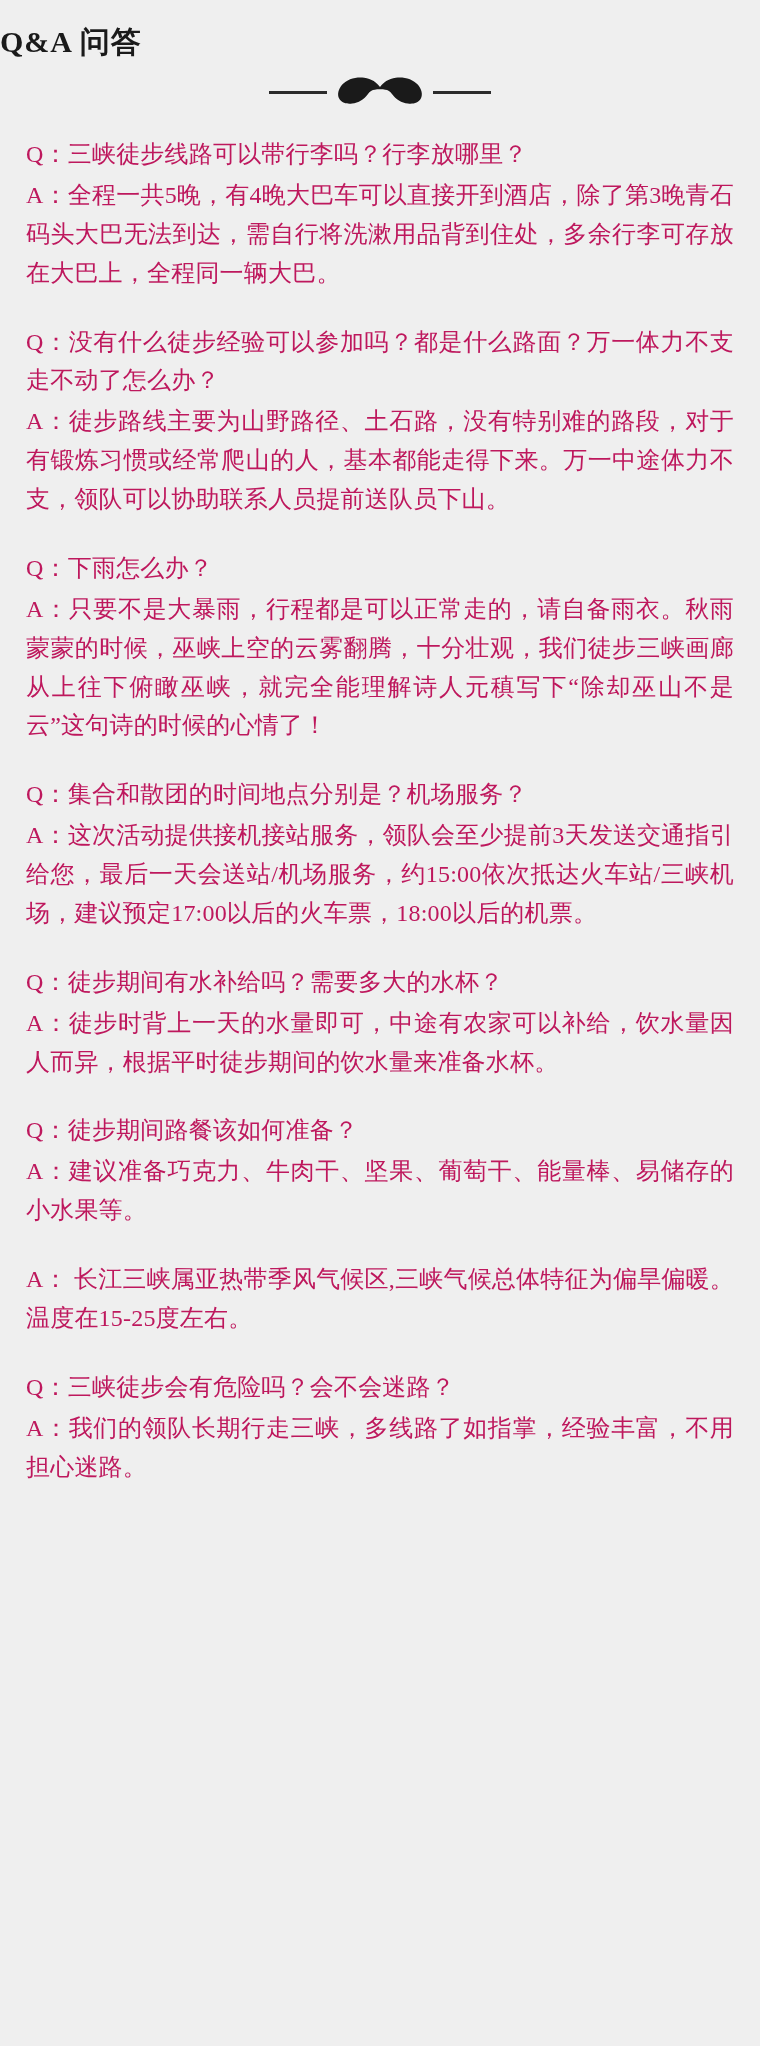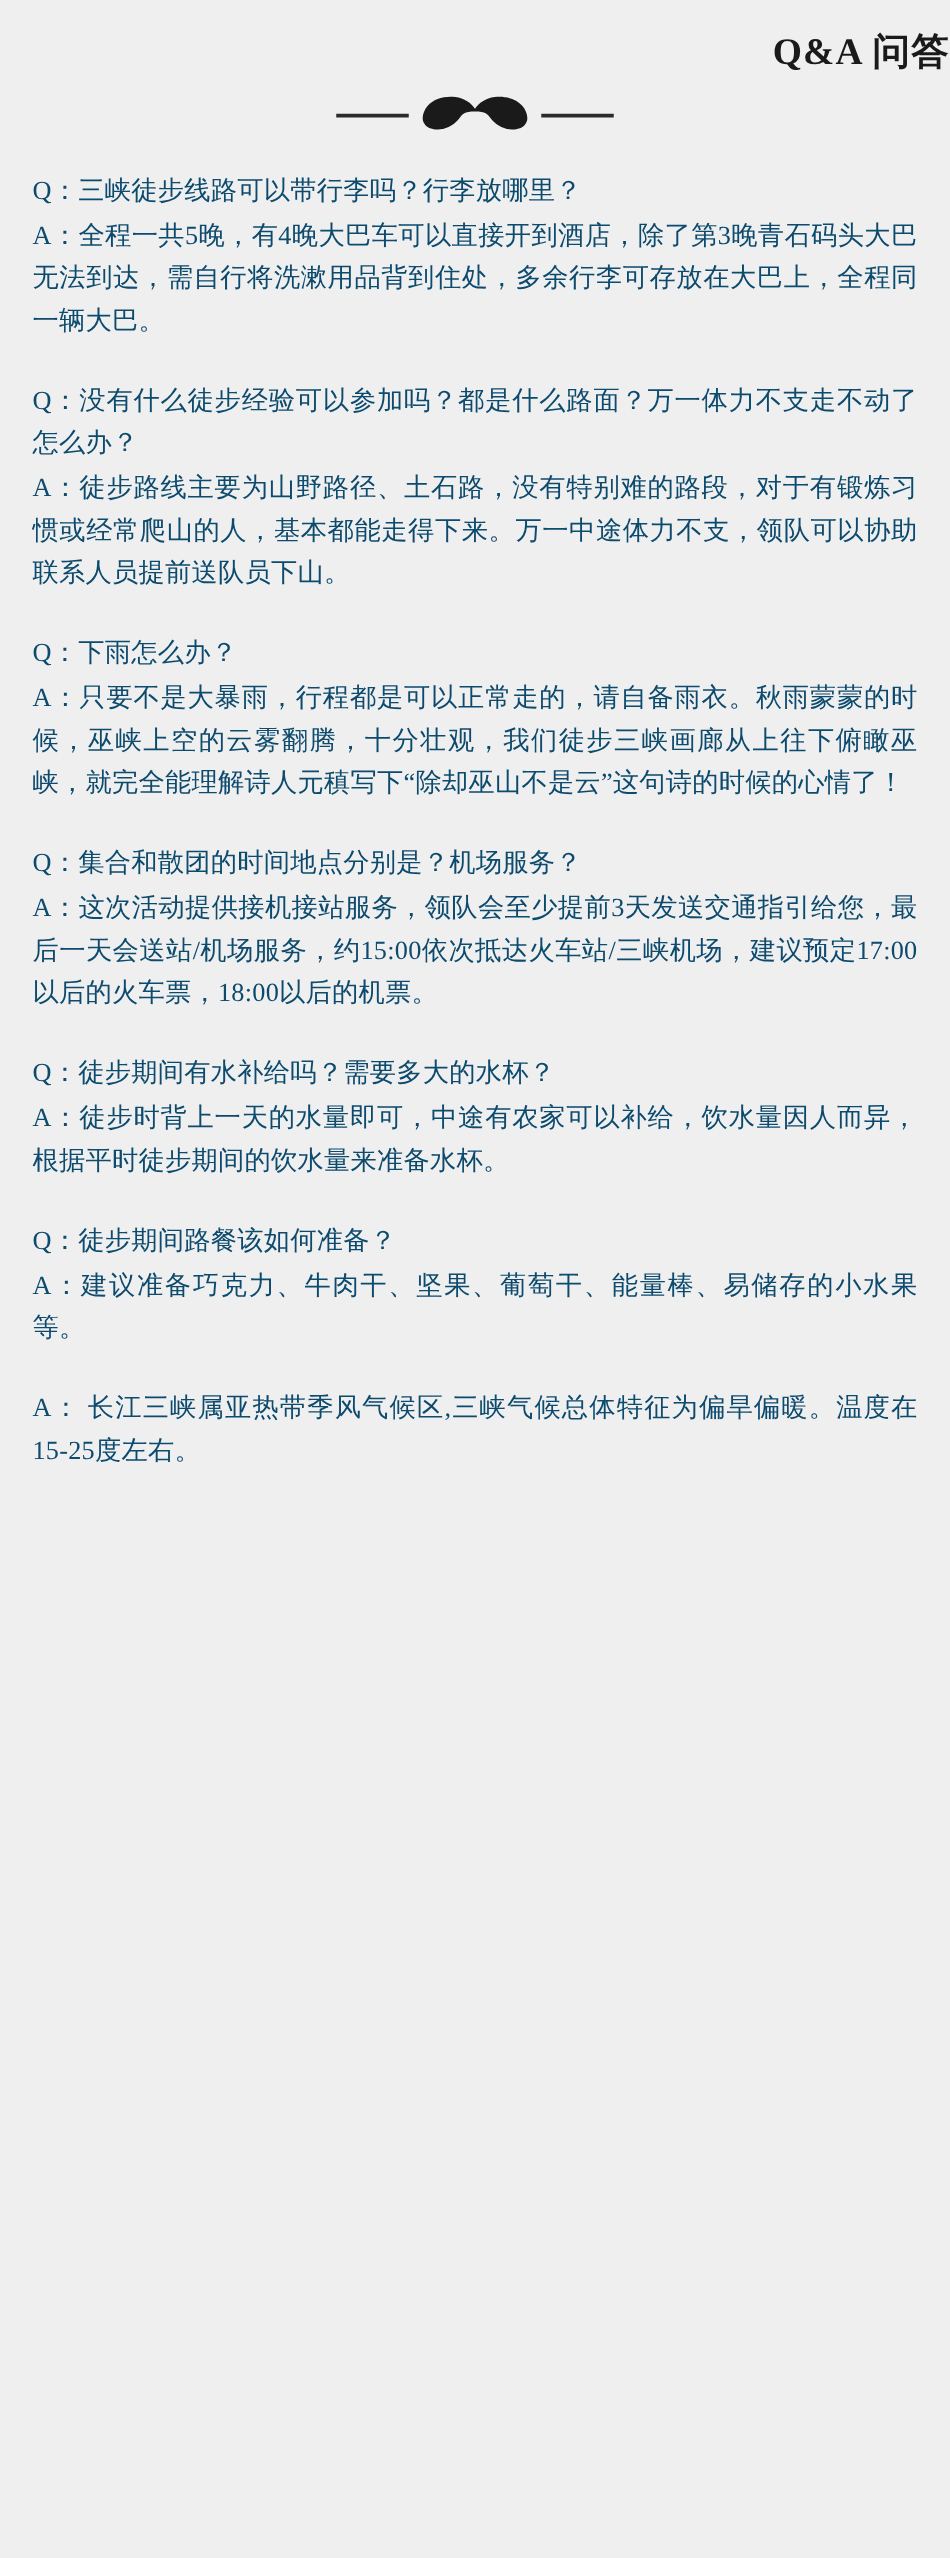--- a/index.html
+++ b/index.html
@@ -14,21 +14,21 @@
   .page {
     width: 760px;
     min-height: 2046px;
     background: #efefef;
     box-sizing: border-box;
     padding: 0;
     position: relative;
   }
   .header {
     padding-top: 22px;
-    text-align: right;
+    text-align: left;
   }
   .title {
     font-size: 30px;
     font-weight: bold;
     color: #1a1a1a;
     letter-spacing: 1px;
     line-height: 1.3;
     font-family: "Liberation Serif", "DejaVu Serif", serif;
   }
   .ornament {
@@ -49,23 +49,23 @@
     height: 34px;
     display: block;
   }
   .content {
     padding: 8px 26px 40px 26px;
   }
   .qa-block {
     margin-bottom: 30px;
   }
   .q-line, .a-line {
-    font-size: 21px;
+    font-size: 24px;
     line-height: 1.62;
-    color: #0c4a6e;
+    color: #be185d;
     text-align: justify;
     text-justify: inter-ideograph;
     font-family: "Liberation Serif", "DejaVu Serif", serif;
     letter-spacing: 0.2px;
   }
   .q-line {
     margin-bottom: 2px;
   }
   .lbl {
     font-weight: normal;
@@ -116,15 +116,19 @@
 
     <div class="qa-block">
       <div class="q-line"><span class="lbl">Q：</span><span>徒步期间路餐该如何准备？</span></div>
       <div class="a-line"><span class="lbl">A：</span><span>建议准备巧克力、牛肉干、坚果、葡萄干、能量棒、易储存的小水果等。</span></div>
     </div>
 
     <div class="qa-block">
       <div class="a-line"><span class="lbl">A：</span><span> 长江三峡属亚热带季风气候区,三峡气候总体特征为偏旱偏暖。温度在15-25度左右。</span></div>
     </div>
 
+    <div class="qa-block">
+      <div class="q-line"><span class="lbl">Q：</span><span>三峡徒步会有危险吗？会不会迷路？</span></div>
+      <div class="a-line"><span class="lbl">A：</span><span>我们的领队长期行走三峡，多线路了如指掌，经验丰富，不用担心迷路。</span></div>
+    </div>
 
   </div>
 </div>
 
 </body></html>

